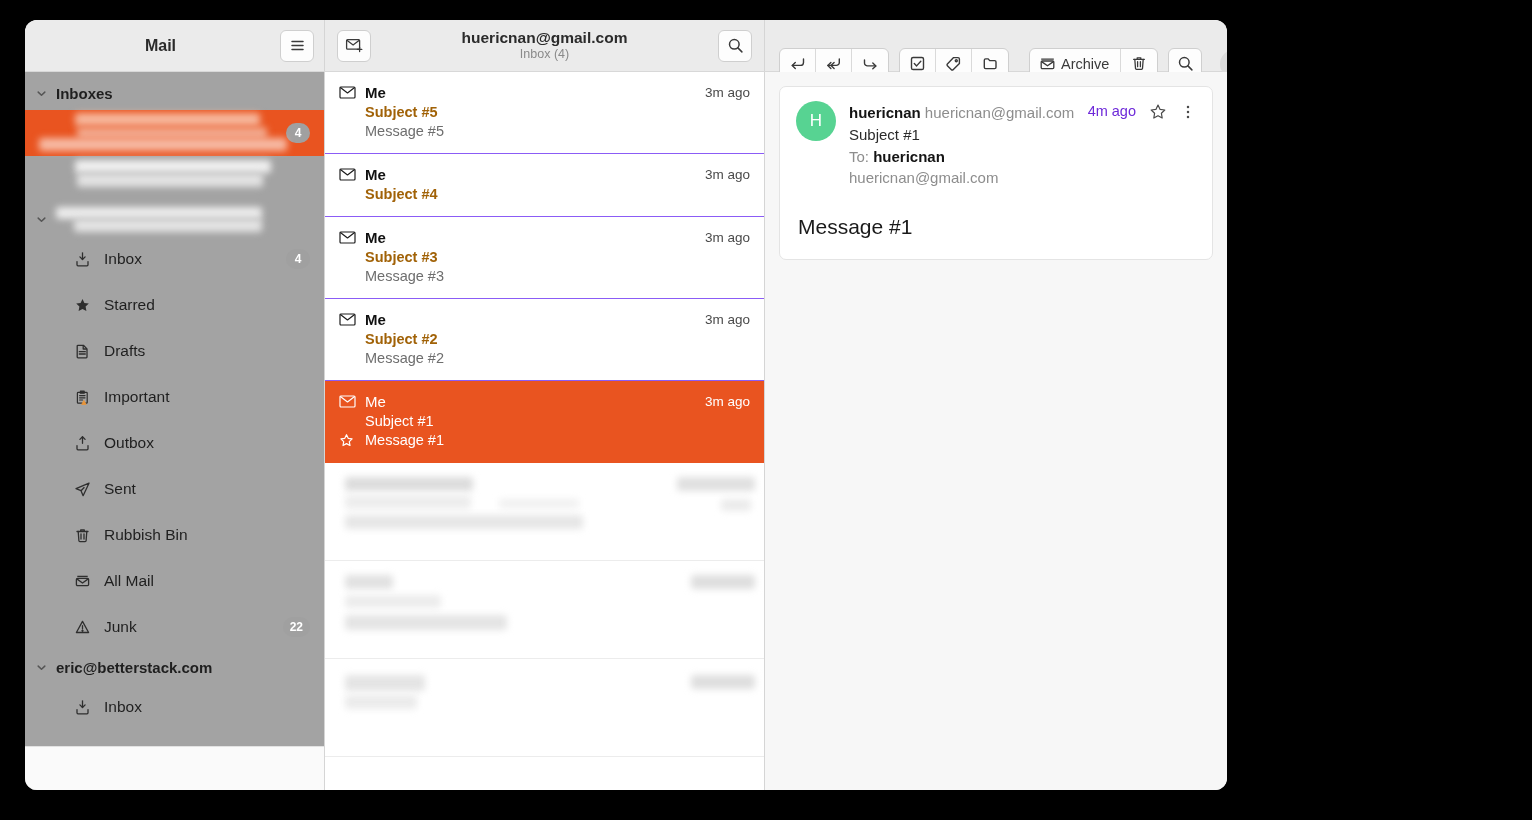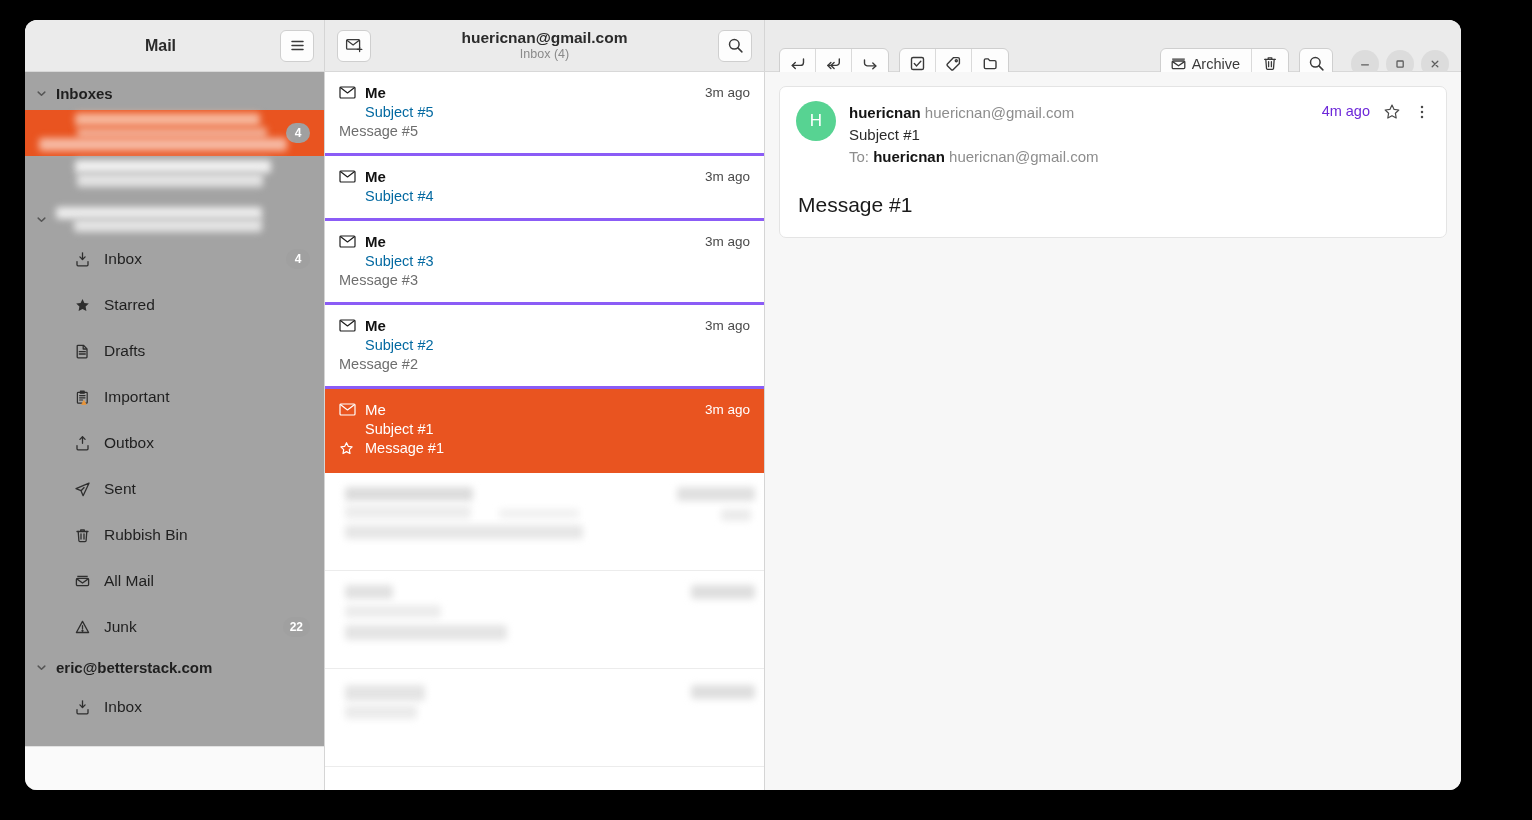--- a/index.html
+++ b/index.html
@@ -9,21 +9,21 @@
     height: 820px;
     background: #000000;
     font-family: "Liberation Sans", sans-serif;
     overflow: hidden;
   }
 
   .window {
     position: absolute;
     left: 25px;
     top: 20px;
-    width: 1436px;
+    width: 1202px;
     height: 770px;
     background: #ffffff;
     border-radius: 12px;
     overflow: hidden;
     display: flex;
     flex-direction: column;
   }
 
   
   .headerbar {
@@ -222,21 +222,21 @@
   
   .msglist {
     width: 440px;
     flex: 0 0 440px;
     background: #ffffff;
     border-right: 1px solid #d5d5d5;
     overflow: hidden;
   }
   .msg {
     padding: 12px 14px 14px 14px;
-    border-bottom: 3px solid #8b5cf6;
+    border-bottom: 1px solid #8b5cf6;
     cursor: pointer;
     position: relative;
   }
   .msg.selected { background: #e95420; border-bottom-color: #e95420; }
   .msg-top {
     display: flex;
     align-items: center;
     gap: 8px;
   }
   .msg-env { color: #1d1d1d; display: flex; align-items: center; flex: 0 0 18px; }
@@ -245,30 +245,31 @@
     font-size: 15px;
     font-weight: bold;
     color: #111111;
     flex: 1;
   }
   .msg.selected .msg-from { color: #ffffff; font-weight: normal; }
   .msg-time { font-size: 13.5px; color: #4a4a4a; }
   .msg.selected .msg-time { color: #ffffff; }
   .msg-subject {
     font-size: 14.5px;
-    font-weight: normal;
-    color: #0369a1;
+    font-weight: bold;
+    color: #a16207;
     margin: 3px 0 0 26px;
   }
   .msg.selected .msg-subject { color: #ffffff; font-weight: normal; }
   .msg-preview-row {
     display: flex;
     align-items: center;
     gap: 9px;
     margin-top: 3px;
+    margin-left: 26px;
   }
   .msg.selected .msg-preview-row { margin-left: 0; }
   .msg-star { color: #ffffff; display: flex; align-items: center; width: 17px; }
   .msg-preview { font-size: 14.5px; color: #6e6e6e; }
   .msg.selected .msg-preview { color: #ffffff; }
 
   .msg-redacted { padding: 14px; border-bottom: 1px solid #ececec; height: 98px; position: relative; }
 
   
   .reader {

